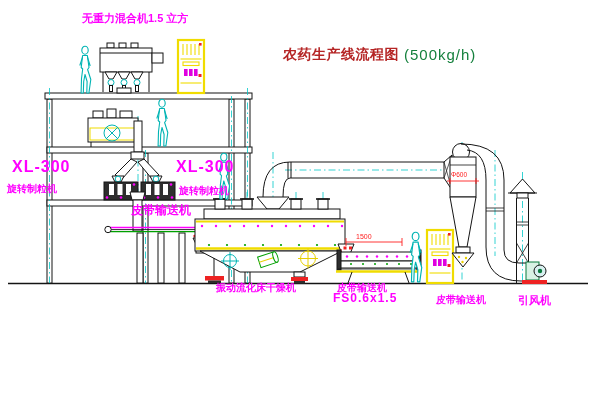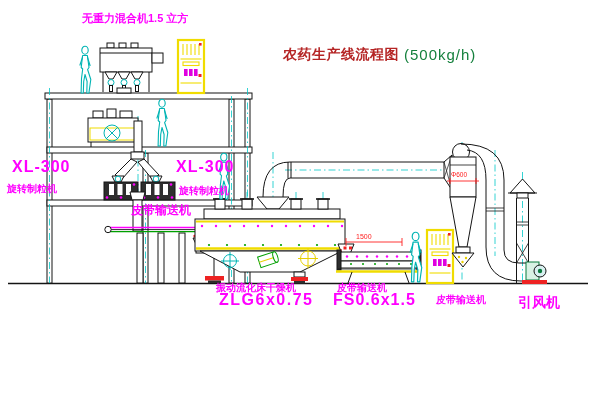--- a/index.html
+++ b/index.html
@@ -354,21 +354,20 @@
   <span class="t-cap">(500kg/h)</span>
 </div>
 
 <div class="lbl" style="left:82px;top:13px;font-size:11px">无重力混合机1.5 立方</div>
 <div class="lbl model" style="left:12px;top:159px;font-size:16px;letter-spacing:1px">XL-300</div>
 <div class="lbl" style="left:7px;top:184px;font-size:10px">旋转制粒机</div>
 <div class="lbl model" style="left:176px;top:159px;font-size:16px;letter-spacing:1px">XL-300</div>
 <div class="lbl" style="left:179px;top:186px;font-size:10px">旋转制粒机</div>
 <div class="lbl" style="left:131px;top:204px;font-size:12px">皮带输送机</div>
 <div class="lbl" style="left:216px;top:283px;font-size:10px">振动流化床干燥机</div>
-<div class="lbl model" style="left:219px;top:292px;font-size:16px;letter-spacing:1.5px">ZLG6x0.75</div>
 <div class="lbl" style="left:337px;top:283px;font-size:10px">皮带输送机</div>
-<div class="lbl model" style="left:333px;top:292px;font-size:16px;letter-spacing:1px">FS0.6x1.5</div>
+<div class="lbl model" style="left:333px;top:292px;font-size:12px;letter-spacing:1px">FS0.6x1.5</div>
 <div class="lbl" style="left:436px;top:295px;font-size:10px">皮带输送机</div>
-<div class="lbl" style="left:518px;top:295px;font-size:14px">引风机</div>
+<div class="lbl" style="left:518px;top:295px;font-size:11px">引风机</div>
 <div class="lbl dim" style="left:356px;top:233px;font-size:7px">1500</div>
 <div class="lbl dim" style="left:451px;top:172px;font-size:6.5px">Φ600</div>
 
 </div>
 
 </body></html>

